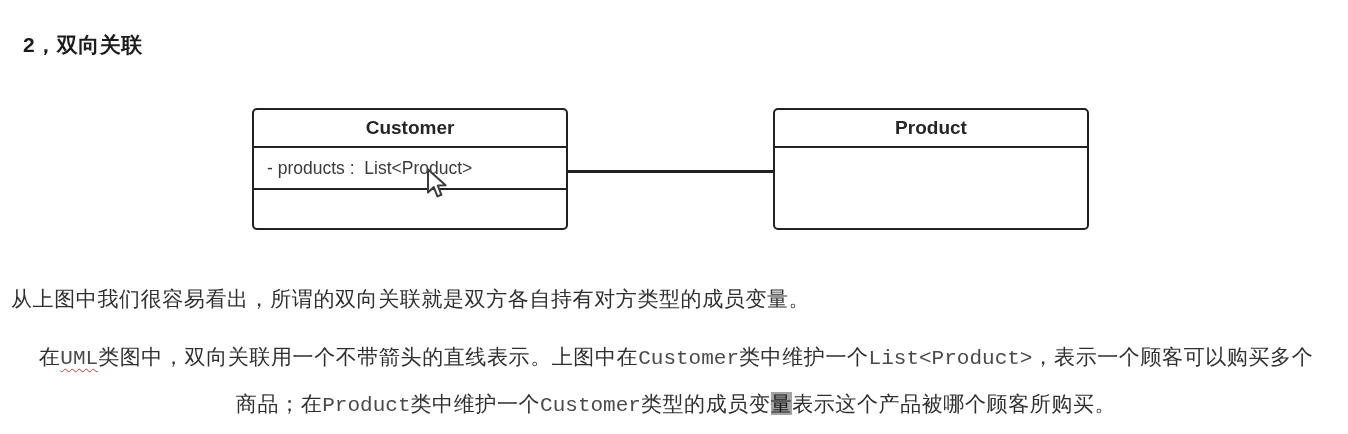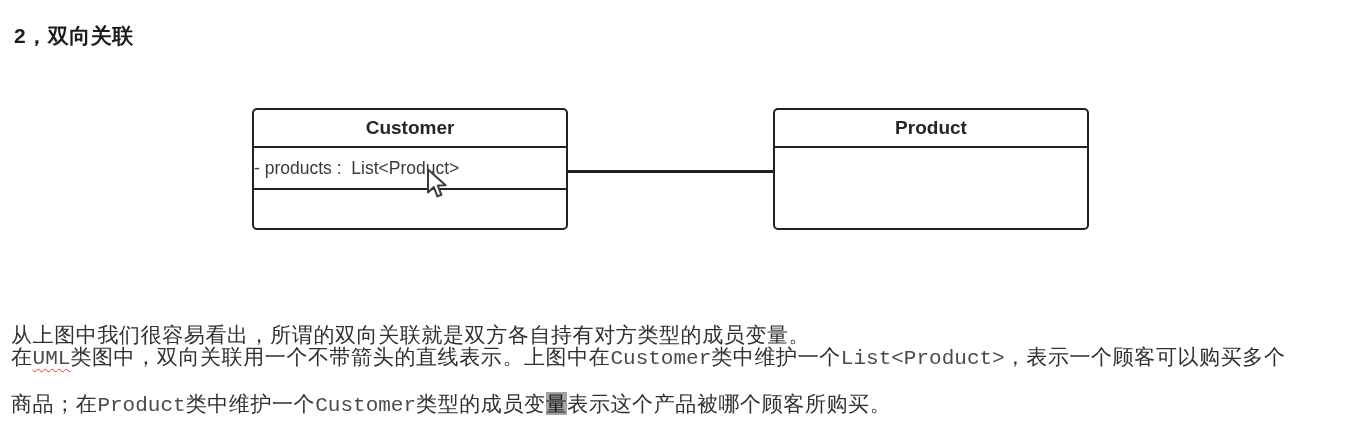--- a/index.html
+++ b/index.html
@@ -9,21 +9,21 @@
     height: 434px;
     background: #ffffff;
     font-family: "Liberation Sans", sans-serif;
     color: #2f2f2f;
     overflow: hidden;
   }
   .heading {
     position: absolute;
     left: 14px;
     top: 22px;
-    margin: 0;
+    margin: 9px;
     font-size: 21px;
     font-weight: 700;
     color: #1c1c1c;
     letter-spacing: 0.5px;
   }
   
   .diagram { position: absolute; left: 0; top: 0; width: 100%; height: 260px; }
   .class-box {
     position: absolute;
     top: 108px;
@@ -43,20 +43,21 @@
     line-height: 36px;
     text-align: center;
     font-weight: 700;
     font-size: 19px;
     color: #262626;
     border-bottom: 2.5px solid #212121;
   }
   .class-attr {
     height: 40px;
     line-height: 40px;
+    padding-left: 13px;
     font-size: 17.5px;
     color: #3a3a3a;
     border-bottom: 2.5px solid #212121;
     white-space: pre;
   }
   .class-empty { flex: 1; }
   .connector {
     position: absolute;
     left: 566px;
     top: 170px;
@@ -73,22 +74,22 @@
   }
   
   .para {
     position: absolute;
     left: 11px;
     margin: 0;
     font-size: 21px;
     color: #2f2f2f;
     letter-spacing: 0.6px;
   }
-  .para1 { top: 284px; line-height: 30px; width: 1330px; margin-top: 36px; }
-  .para2 { top: 334px; line-height: 45px; width: 1330px; }
+  .para1 { top: 284px; line-height: 30px; width: 1330px; }
+  .para2 { top: 334px; line-height: 45px; width: 1330px; text-align: center; }
   .code {
     font-family: "Liberation Mono", "DejaVu Sans Mono", monospace;
     font-size: 21px;
     color: #4a4a4a;
     letter-spacing: 0;
   }
   .misspelled {
     text-decoration-line: underline;
     text-decoration-style: wavy;
     text-decoration-color: #d23f31;

